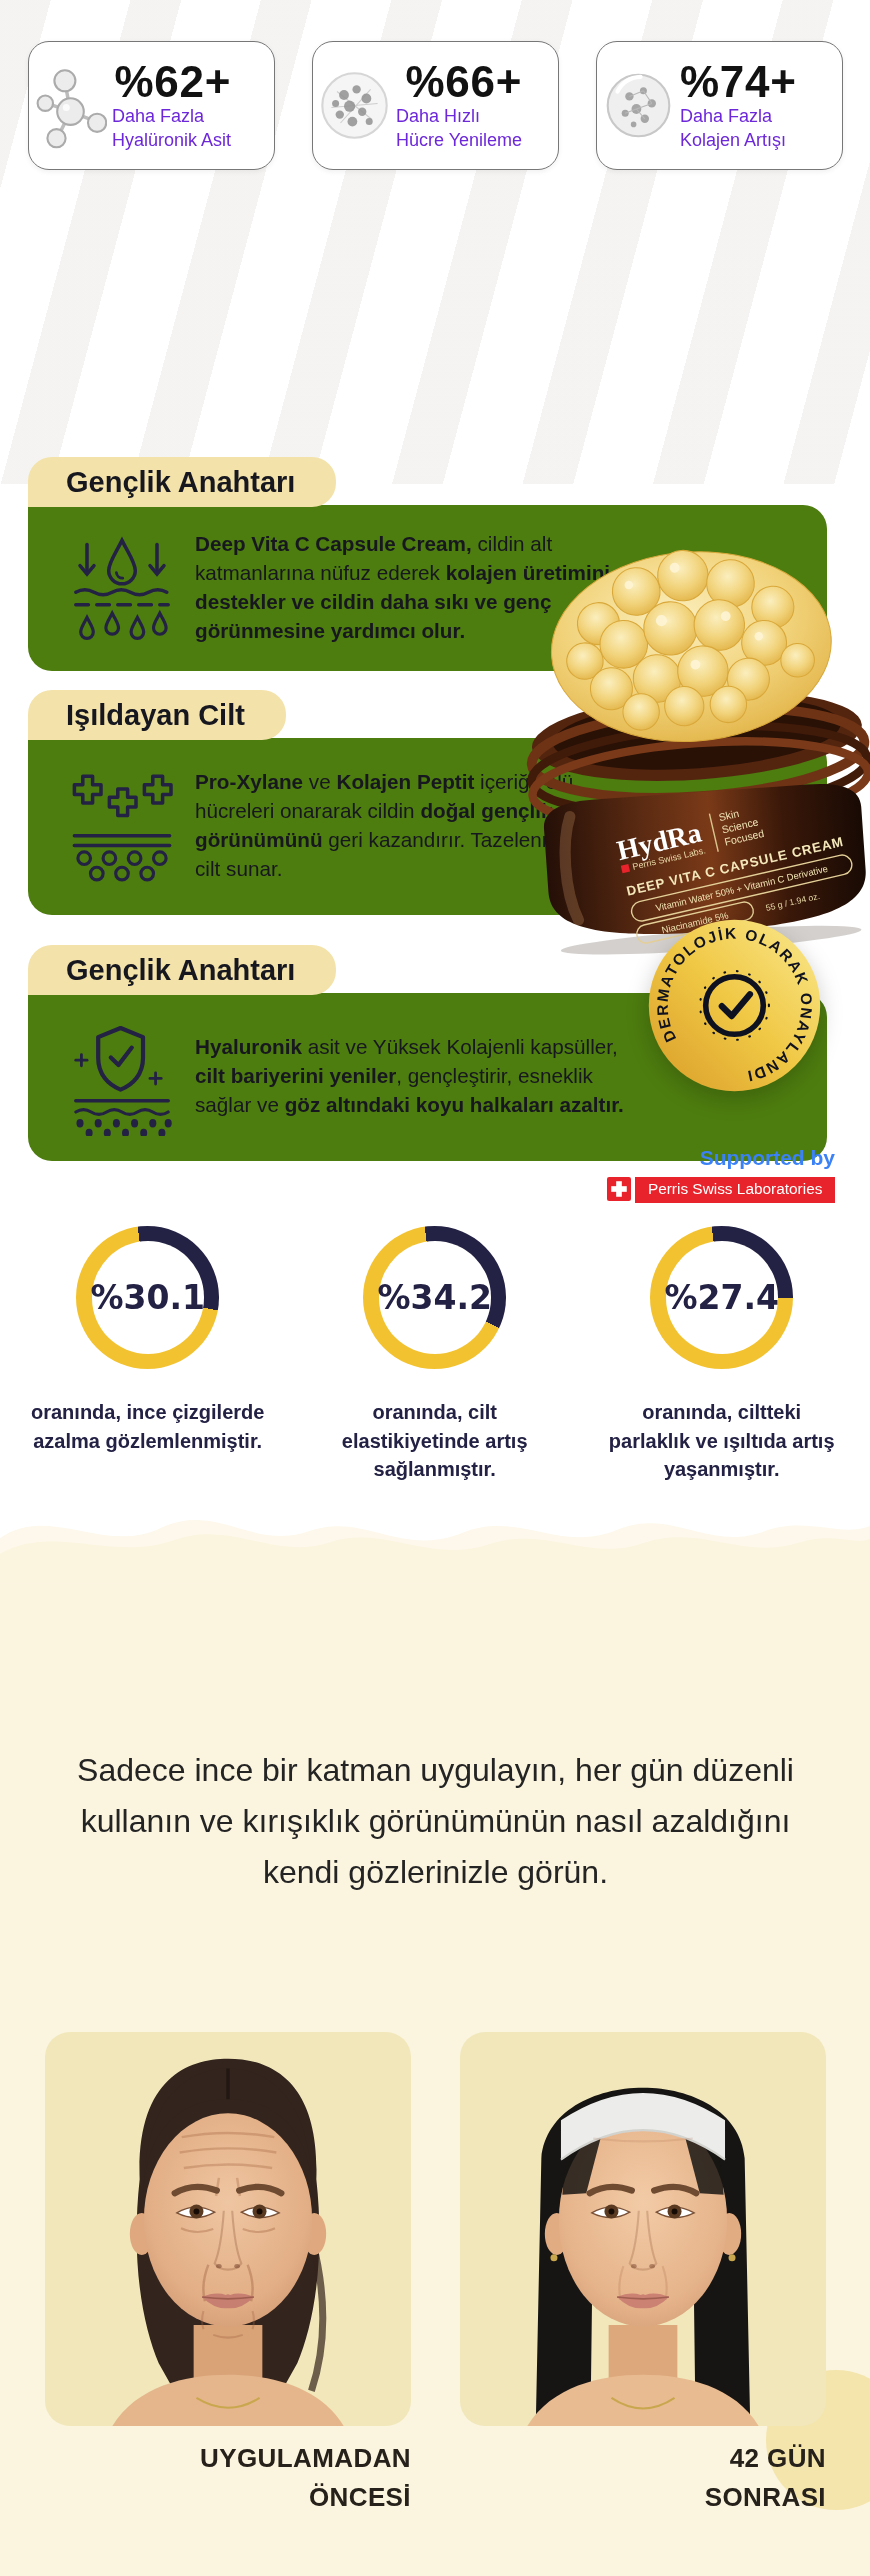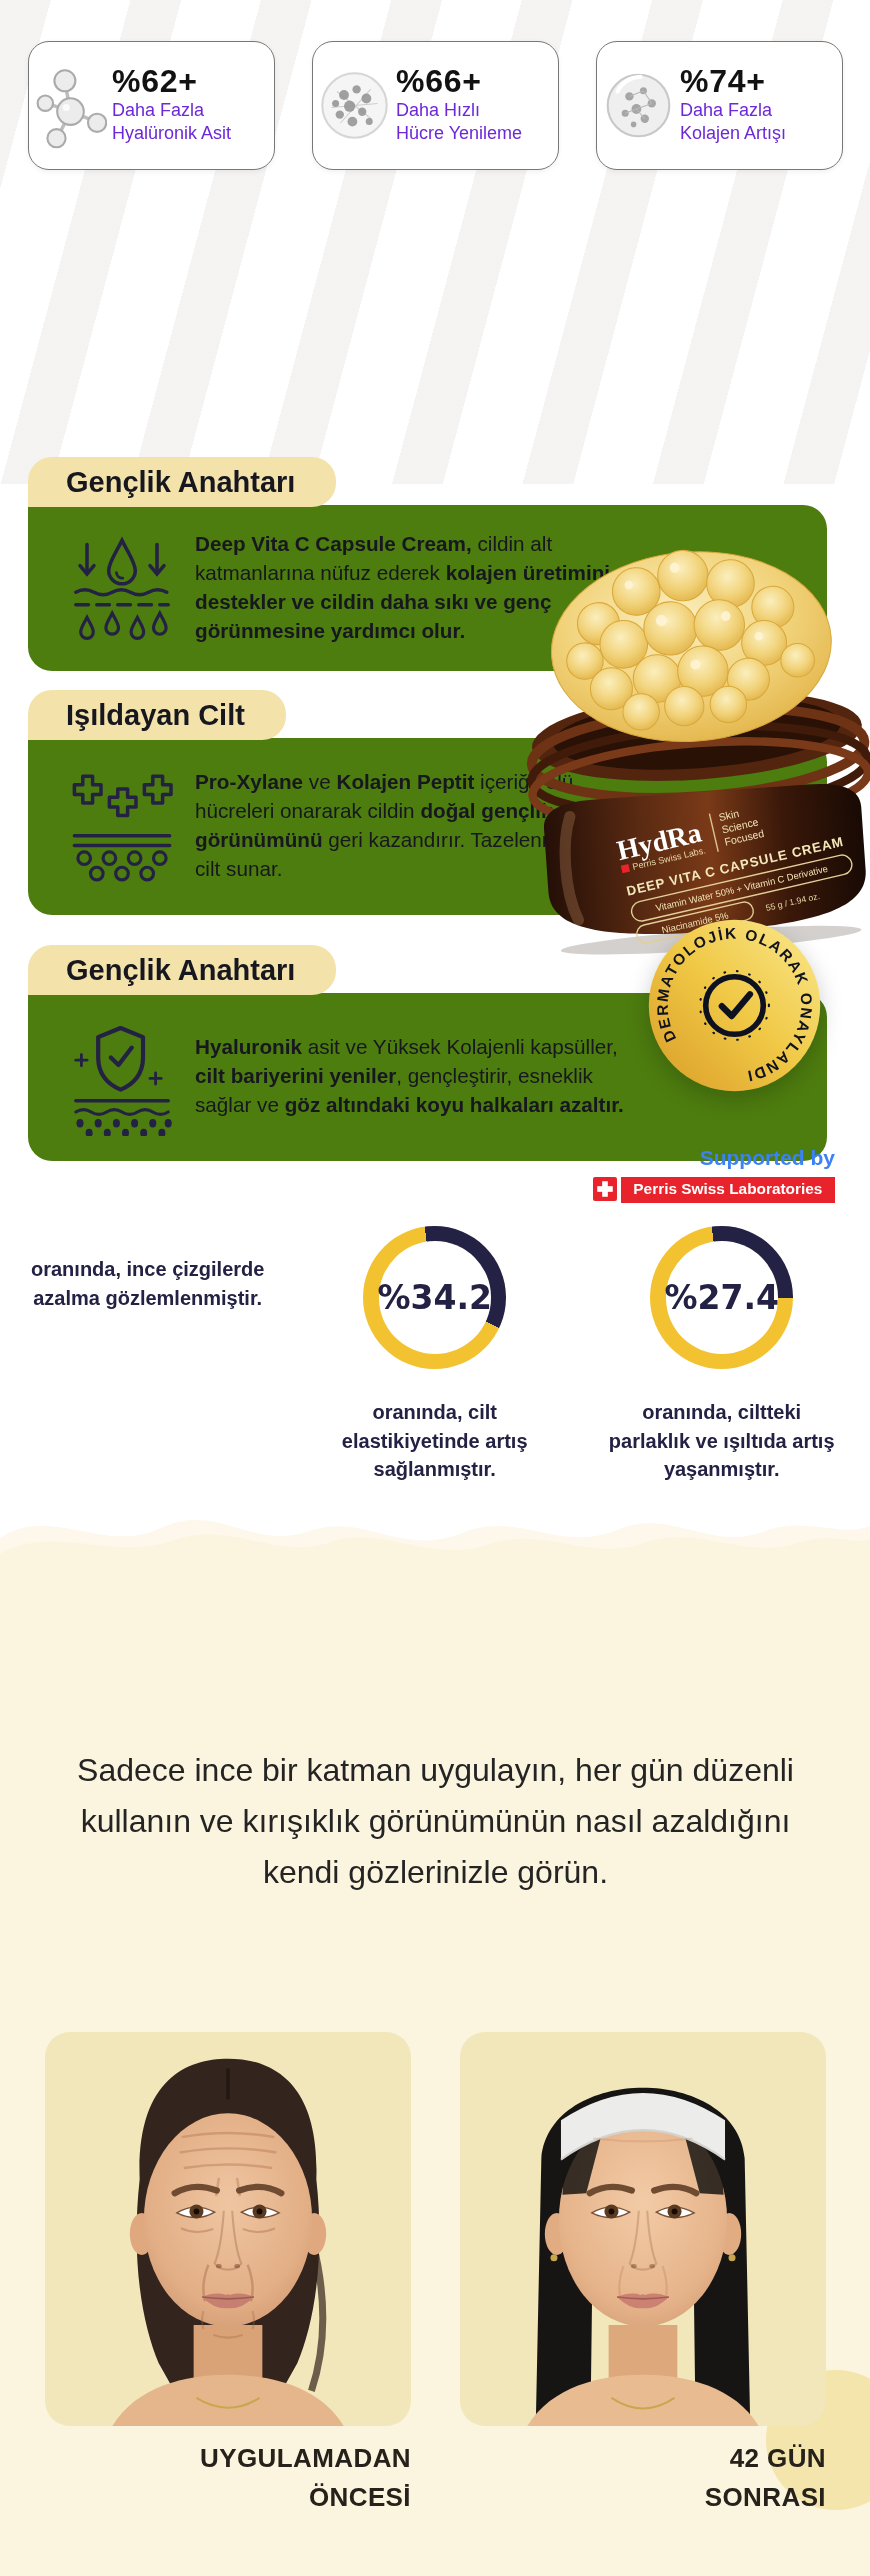--- a/index.html
+++ b/index.html
@@ -9,21 +9,21 @@
   
   .top-stripes{position:absolute;top:0;left:0;width:871px;height:484px;
     background:repeating-linear-gradient(105deg,rgba(208,203,196,.22) 0 49px,rgba(255,255,255,0) 49px 126px);}
 
   
   .stat-badge{position:absolute;top:41px;width:247px;height:129px;background:#fff;
     border:1.4px solid #777;border-radius:21px;display:flex;align-items:center;box-sizing:border-box;
     box-shadow:0 1.4px 5.6px rgba(0,0,0,.06);}
   .stat-badge.b1{left:28px}.stat-badge.b2{left:312px}.stat-badge.b3{left:596px}
   .badge-icon{flex:0 0 83px;display:flex;justify-content:center;align-items:center;}
-  .badge-value{font-size:32px;font-weight:800;color:#121212;letter-spacing:0.7px;line-height:1.05;}
+  .badge-value{font-size:44px;font-weight:800;color:#121212;letter-spacing:0.7px;line-height:1.05;text-align:right;}
   .badge-line{font-size:18px;color:#6d28d9;font-weight:500;line-height:1.3;}
 
   
   .main-title{position:absolute;top:293px;left:0;width:871px;text-align:center;
     font-size:53px;font-weight:400;color:#141414;line-height:1.28;letter-spacing:0.4px;}
 
   
   .feature-card{position:absolute;left:28px;width:799px;}
   .fc1{top:457px}.fc2{top:690px}.fc3{top:945px}
   .card-pill{position:relative;display:inline-block;background:#F3E2A9;border-radius:24px 24px 24px 0;
@@ -37,21 +37,21 @@
 
   
   .jar{position:absolute;left:524px;top:527px;width:346px;height:428px;z-index:3;}
   .stamp{position:absolute;left:646px;top:917px;width:177px;height:177px;z-index:4;
     filter:drop-shadow(0 7px 11.2px rgba(0,0,0,.20));}
 
   
   .supported{position:absolute;top:1146px;right:36px;text-align:right;z-index:2;}
   .supported-label{font-size:21px;font-weight:700;color:#3b82f6;margin-bottom:7px;}
   .supported-brand{display:flex;align-items:center;gap:4.2px;justify-content:flex-end;}
-  .brand-bar{background:#E8232B;color:#fff;font-size:15.4px;font-weight:700;
+  .brand-bar{background:#E8232B;color:#fff;font-size:15.4px;font-weight:400;
     padding:3.5px 12.6px 4.9px;line-height:1.1;}
 
   
   .results{position:absolute;top:1226px;left:14.7px;width:841px;display:flex;gap:21px;}
   .result-col{width:266px;display:flex;flex-direction:column;align-items:center;}
   .donut{position:relative;width:143px;height:143px;border-radius:50%;}
   .donut::after{content:"";position:absolute;inset:15.4px;background:#fff;border-radius:50%;}
   .donut-value{position:absolute;inset:0;display:flex;align-items:center;justify-content:center;
     font-family:"DejaVu Sans",sans-serif;font-size:33px;font-weight:800;color:#232144;z-index:1;}
   .result-caption{margin-top:29.4px;width:238px;font-size:20px;font-weight:600;color:#232144;
@@ -366,20 +366,23 @@
           <rect x="13" y="6" width="8" height="22" fill="#fff"></rect>
           <rect x="6" y="13" width="22" height="8" fill="#fff"></rect>
         </svg>
       </span>
       <span class="brand-bar">Perris Swiss Laboratories</span>
     </div>
   </div>
 
   <div class="results">
     <div class="result-col">
+      <div class="donut" style="background: conic-gradient(from 352deg, rgb(35, 33, 68) 0deg, rgb(35, 33, 68) 30.1%, rgb(242, 194, 48) 30.1%, rgb(242, 194, 48) 100%);">
+        <div class="donut-value">%30.1</div>
+      </div>
       <div class="result-caption">oranında, ince çizgilerde azalma gözlemlenmiştir.</div>
     </div>
     <div class="result-col">
       <div class="donut" style="background: conic-gradient(from 352deg, rgb(35, 33, 68) 0deg, rgb(35, 33, 68) 34.2%, rgb(242, 194, 48) 34.2%, rgb(242, 194, 48) 100%);">
         <div class="donut-value">%34.2</div>
       </div>
       <div class="result-caption">oranında, cilt elastikiyetinde artış sağlanmıştır.</div>
     </div>
     <div class="result-col">
       <div class="donut" style="background: conic-gradient(from 352deg, rgb(35, 33, 68) 0deg, rgb(35, 33, 68) 27.4%, rgb(242, 194, 48) 27.4%, rgb(242, 194, 48) 100%);">

